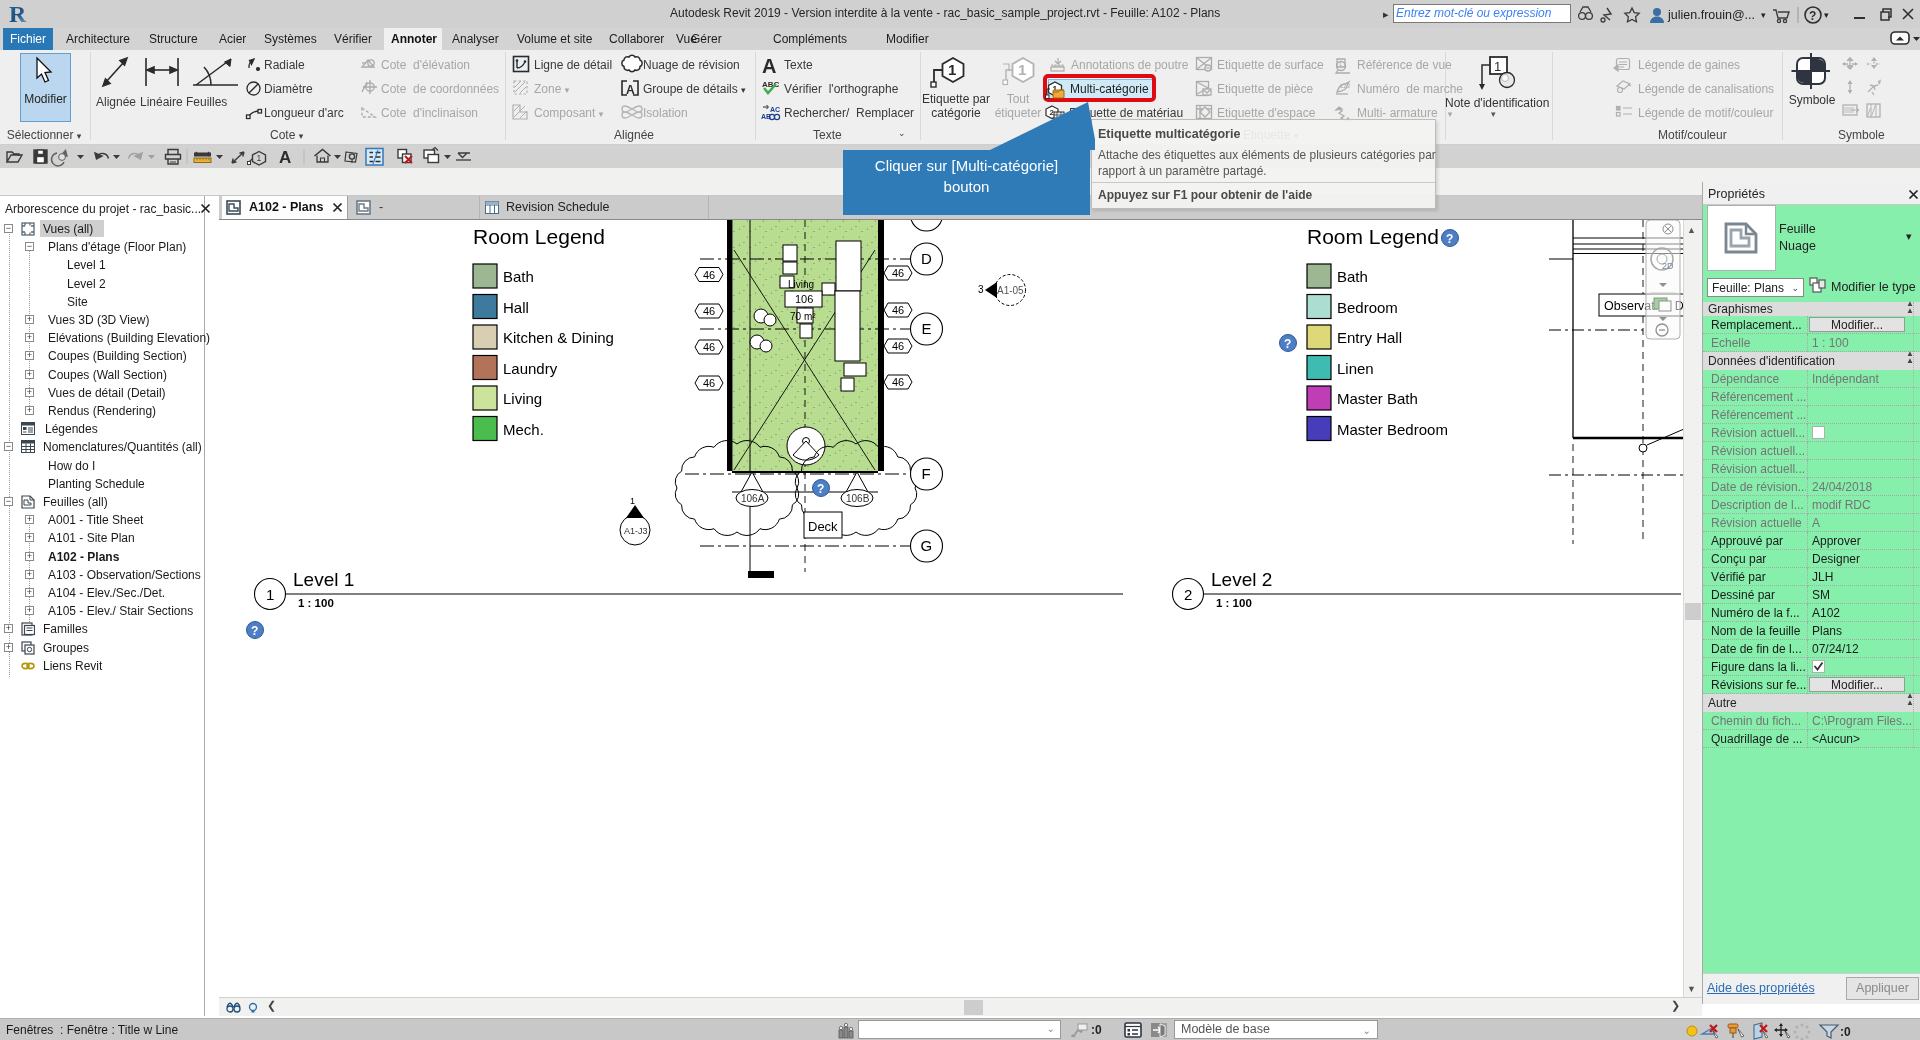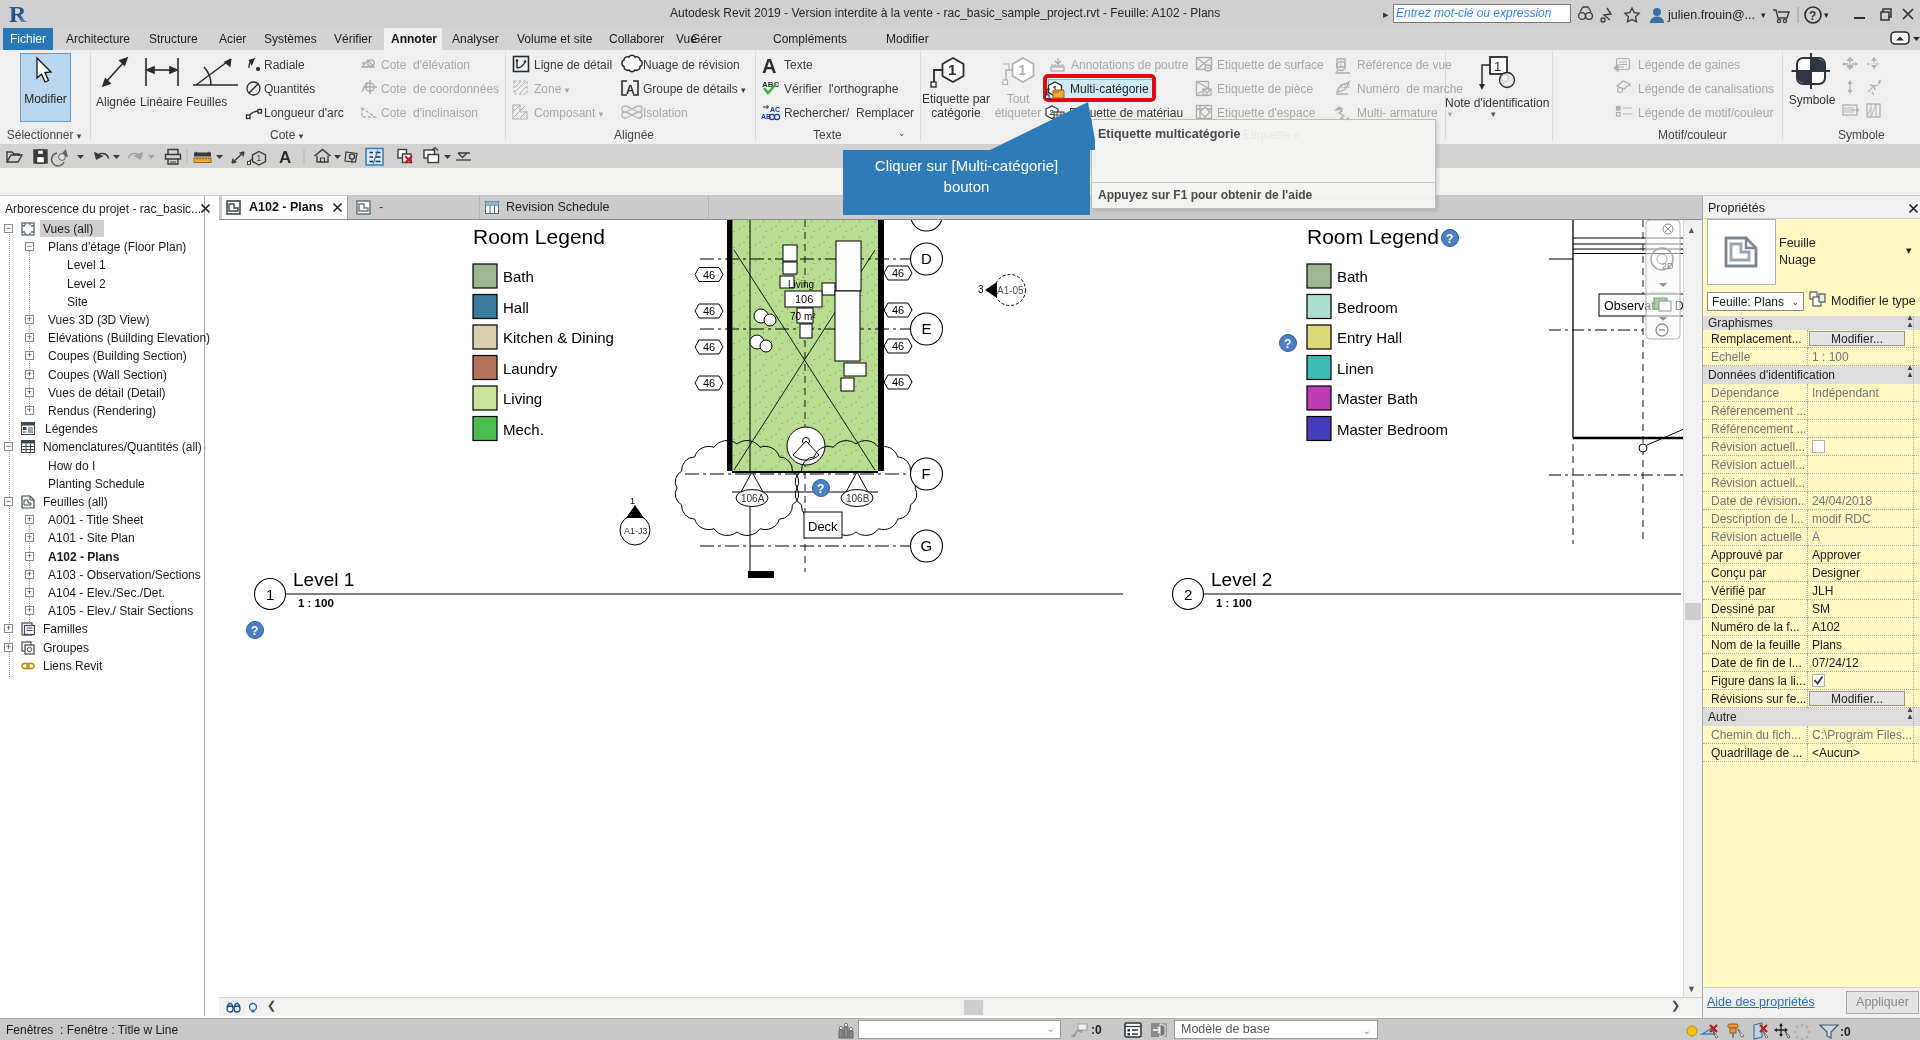--- a/index.html
+++ b/index.html
@@ -7,21 +7,21 @@
 .abs{position:absolute;}
 #titlebar{left:0;top:0;width:1920px;height:28px;background:#d0d0d0;}
 #menubar{left:0;top:28px;width:1920px;height:22px;background:#d3d3d3;}
 #ribbon{left:0;top:50px;width:1920px;height:95px;background:#efefef;border-bottom:1px solid #cfcfcf;}
 #qat{left:0;top:145px;width:1920px;height:23px;background:#d2d2d2;}
 #optbar{left:0;top:168px;width:1920px;height:28px;background:#f1f1f0;border-bottom:1px solid #c8c8c8;}
 #tabrow{left:219px;top:196px;width:1483px;height:23px;background:#cbcbcb;}
 #leftpanel{left:0;top:196px;width:205px;height:820px;background:#fff;border-right:1px solid #a9a9a9;}
 #canvas{left:219px;top:219px;width:1483px;height:778px;background:#fff;border-top:1px solid #898989;}
 #canvasbottom{left:219px;top:997px;width:1483px;height:19px;background:#f1f1f0;border-top:1px solid #d0d0d0;}
-#rightpanel{left:1702px;top:196px;width:218px;height:822px;background:#fef9c3;border-left:1px solid #a9a9a9;}
+#rightpanel{left:1702px;top:182px;width:218px;height:822px;background:#86efac;border-left:1px solid #a9a9a9;}
 #statusbar{left:0;top:1018px;width:1920px;height:22px;background:#c8c8c8;border-top:1px solid #aeaeae;}
 .mtab{position:absolute;top:0;height:22px;line-height:22px;font-size:12px;color:#1c1c1c;}
 .ribtxt{position:absolute;font-size:12px;color:#3a3a3a;white-space:nowrap;}
 .ribgray{color:#a7a7a7;}
 .riblabel{position:absolute;top:78px;font-size:12px;color:#444;white-space:nowrap;}
 .rdiv{position:absolute;top:2px;width:1px;height:88px;background:#d9d9d9;}
 .treetxt{position:absolute;font-size:12px;color:#1a1a1a;white-space:nowrap;height:18px;line-height:18px;}
 .prow{position:absolute;font-size:12px;color:#1a1a1a;white-space:nowrap;height:18px;line-height:18px;overflow:hidden;}
 </style></head>
 <body>
@@ -102,21 +102,21 @@
     <div class="rdiv" style="left:1445px"></div>
     <div class="rdiv" style="left:1552px"></div>
     <div class="rdiv" style="left:1782px"></div>
   <div class="abs" style="left:20px;top:3px;width:51px;height:69px;background:#bad7ef;border:1px solid #64a0cf"></div>
   <div class="abs" style="left:21px;top:42px;width:49px;font-size:12px;color:#222;text-align:center">Modifier</div>
   <div class="riblabel" style="left:6px;width:76px;text-align:center">Sélectionner <span style="font-size:9px">▾</span></div>
   <div class="ribtxt" style="left:96px;top:45px">Alignée</div>
   <div class="ribtxt" style="left:140px;top:45px">Linéaire</div>
   <div class="ribtxt" style="left:186px;top:45px">Feuilles</div>
   <div class="ribtxt" style="left:264px;top:8px">Radiale</div>
-  <div class="ribtxt" style="left:264px;top:32px">Quantités</div>
+  <div class="ribtxt" style="left:264px;top:32px">Diamètre</div>
   <div class="ribtxt" style="left:264px;top:56px">Longueur d'arc</div>
   <div class="ribtxt ribgray" style="left:381px;top:8px">Cote&nbsp; d'élévation</div>
   <div class="ribtxt ribgray" style="left:381px;top:32px">Cote&nbsp; de coordonnées</div>
   <div class="ribtxt ribgray" style="left:381px;top:56px">Cote&nbsp; d'inclinaison</div>
   <div class="riblabel" style="left:270px">Cote <span style="font-size:9px">▾</span></div>
   <div class="ribtxt" style="left:534px;top:8px">Ligne de détail</div>
   <div class="ribtxt ribgray" style="left:534px;top:32px">Zone <span style="font-size:9px">▾</span></div>
   <div class="ribtxt ribgray" style="left:534px;top:56px">Composant <span style="font-size:9px">▾</span></div>
   <div class="ribtxt" style="left:643px;top:8px">Nuage de révision</div>
   <div class="ribtxt" style="left:643px;top:32px">Groupe de détails <span style="font-size:9px">▾</span></div>
@@ -907,15 +907,16 @@
       <text x="154" y="15" font-size="12" font-weight="bold" fill="#222">:0</text>
   </svg>
 </div>
 <div class="abs" style="left:843px;top:150px;width:247px;height:65px;background:#2e7bb8;z-index:50"></div>
 <svg class="abs" style="left:985px;top:98px;z-index:50" width="110" height="53" viewBox="0 0 110 53">
     <path d="M103 4L5 52h107z" fill="#2e7bb8"></path>
   </svg>
 <div class="abs" style="left:843px;top:155px;width:247px;text-align:center;font-size:15px;color:#fff;line-height:21px;z-index:51">Cliquer sur [Multi-catégorie]<br>bouton</div>
 <div class="abs" style="left:1091px;top:119px;width:345px;height:90px;background:rgba(243,243,242,0.93);border:1px solid #bcbcbc;box-shadow:2px 2px 3px rgba(0,0,0,0.12);z-index:40">
   <div class="abs" style="left:6px;top:7px;font-size:12.5px;font-weight:bold;color:#4a4a4a">Etiquette multicatégorie</div>
+  <div class="abs" style="left:6px;top:27px;width:338px;font-size:11.9px;color:#555;line-height:16px">Attache des étiquettes aux éléments de plusieurs catégories par rapport à un paramètre partagé.</div>
   <div class="abs" style="left:0;top:62px;width:345px;height:1px;background:#c8c8c8"></div>
   <div class="abs" style="left:6px;top:68px;font-size:12px;font-weight:bold;color:#4a4a4a">Appuyez sur F1 pour obtenir de l'aide</div>
 </div>
 
 </body></html>

